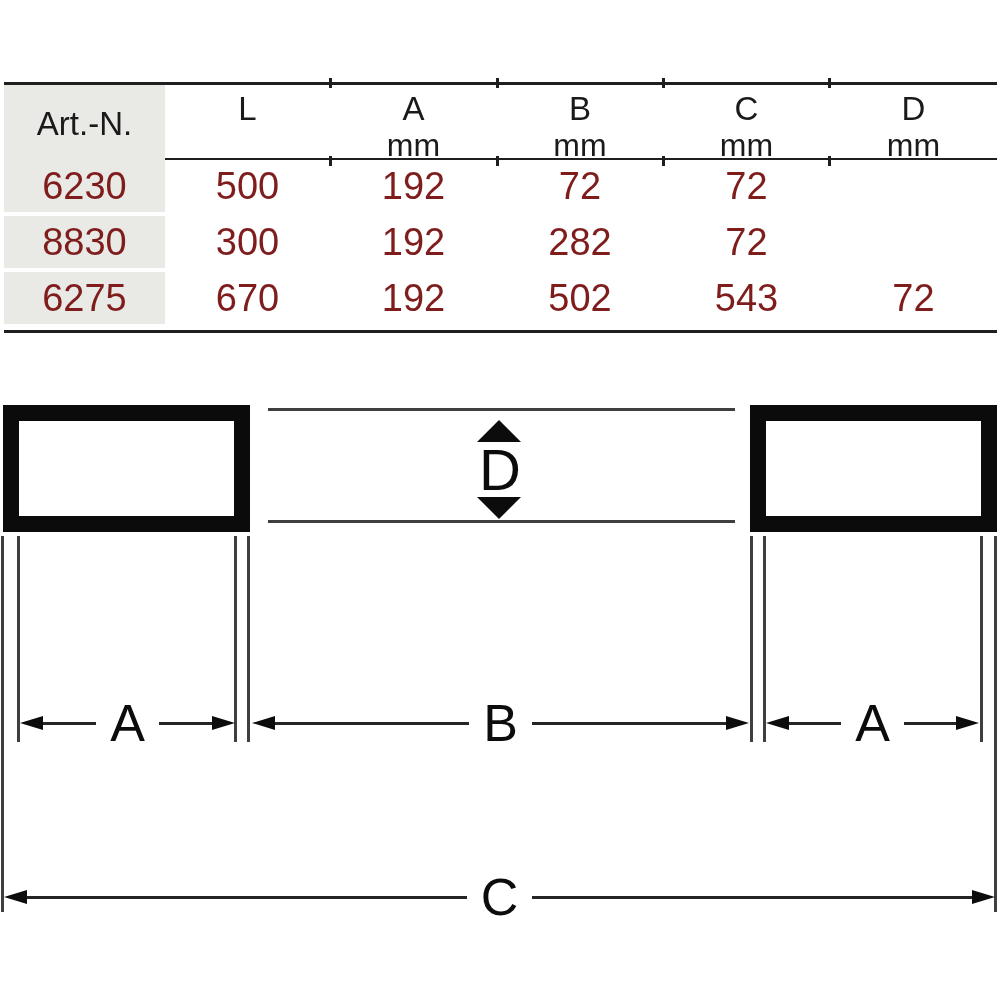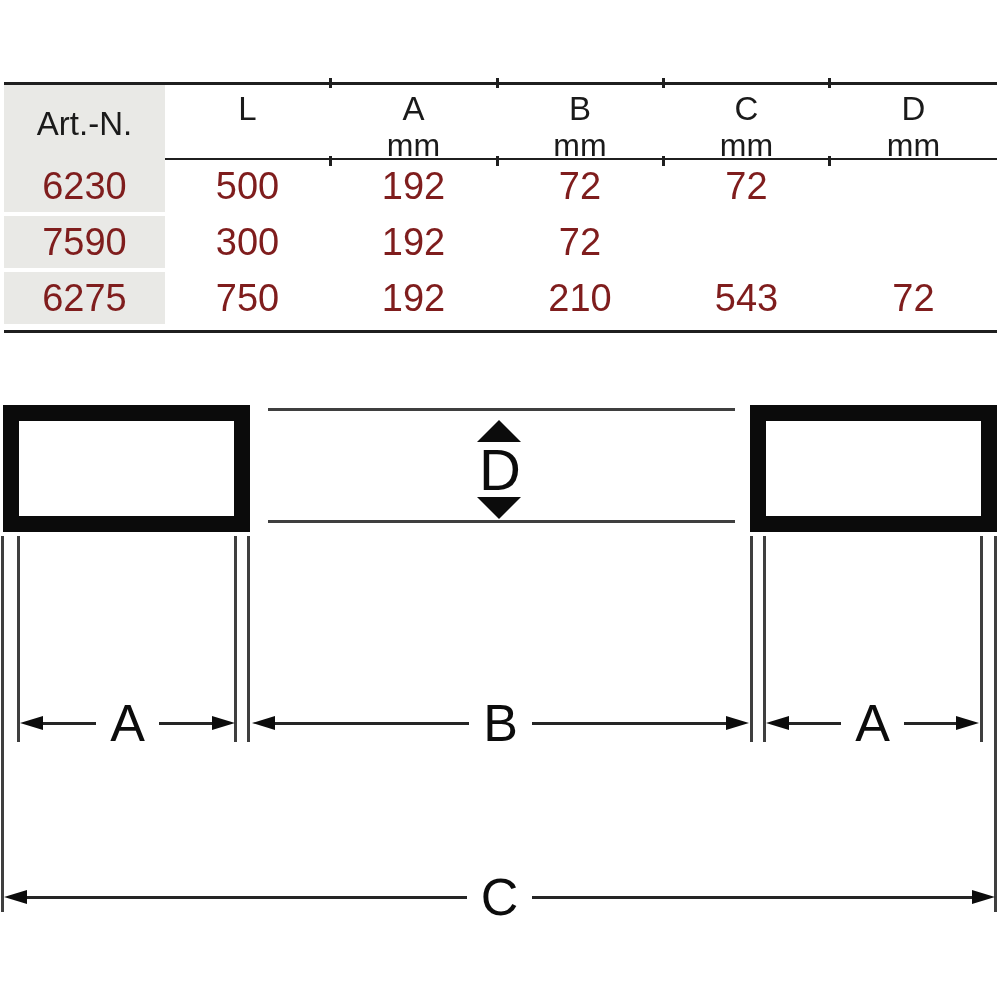--- a/index.html
+++ b/index.html
@@ -82,31 +82,32 @@
 
   <div class="trow">
     <div class="td art">6230</div>
     <div class="td">500</div>
     <div class="td">192</div>
     <div class="td">72</div>
     <div class="td">72</div>
   </div>
 
   <div class="trow">
-    <div class="td art">7590</div>
+    <div class="td art">8830</div>
     <div class="td">300</div>
     <div class="td">192</div>
+    <div class="td">282</div>
     <div class="td">72</div>
   </div>
 
   <div class="trow last">
     <div class="td art">6275</div>
-    <div class="td">750</div>
+    <div class="td">670</div>
     <div class="td">192</div>
-    <div class="td">210</div>
+    <div class="td">502</div>
     <div class="td">543</div>
     <div class="td">72</div>
   </div>
 
   <div class="tick t-top" style="left:325px"></div>
   <div class="tick t-top" style="left:492px"></div>
   <div class="tick t-top" style="left:658px"></div>
   <div class="tick t-top" style="left:824px"></div>
   <div class="tick t-mid" style="left:325px"></div>
   <div class="tick t-mid" style="left:492px"></div>

